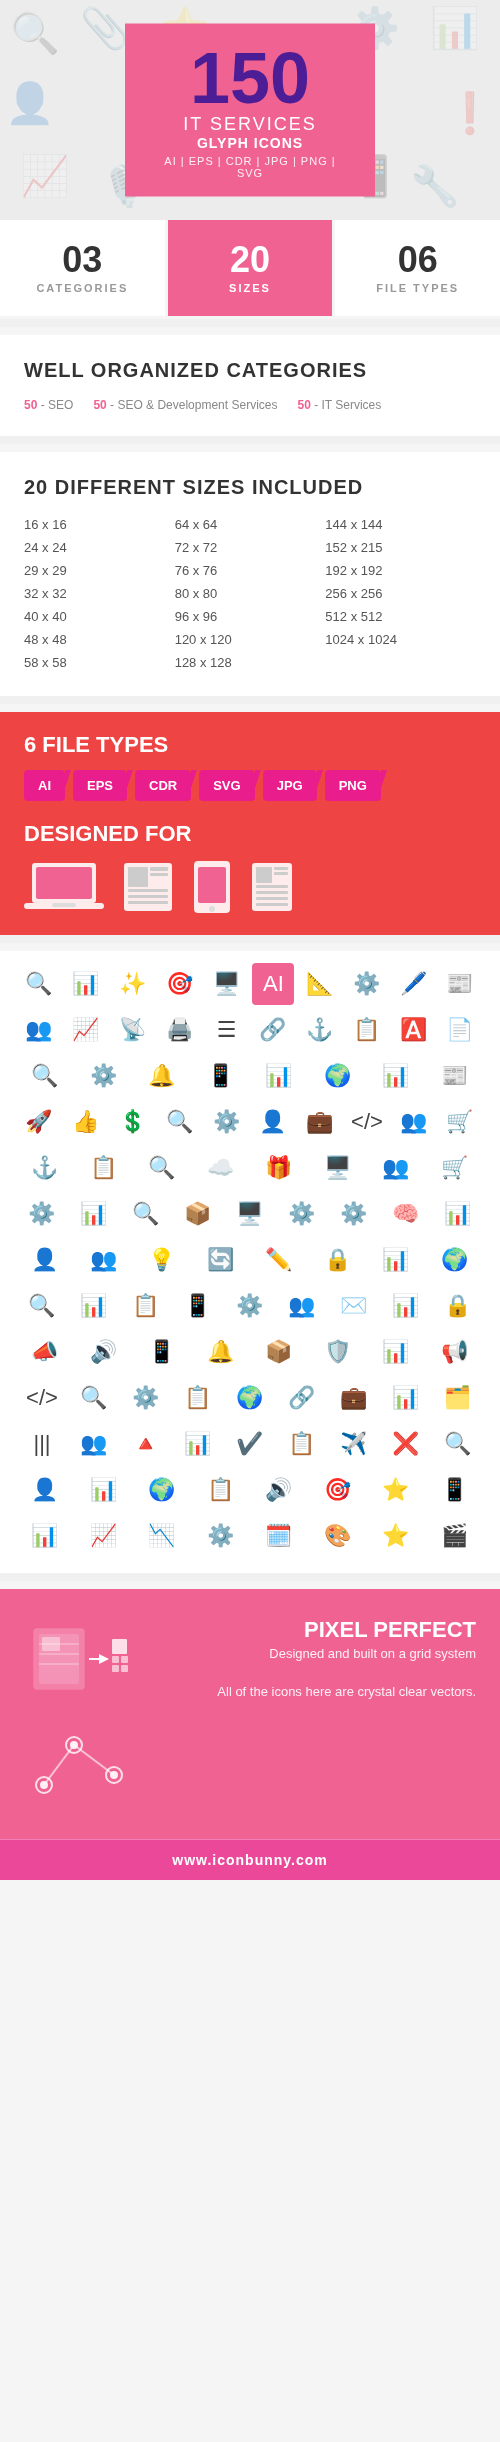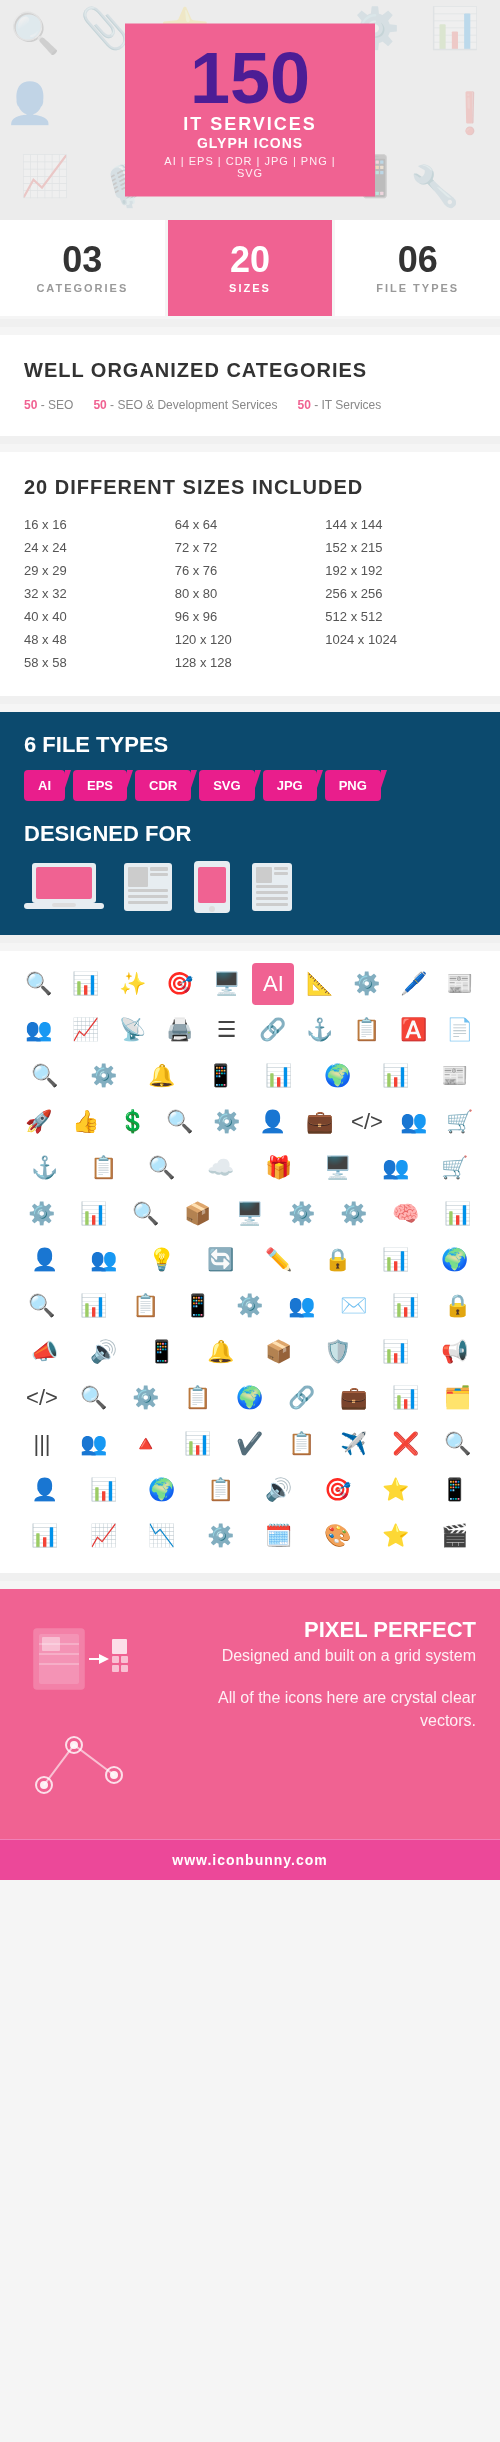--- a/index.html
+++ b/index.html
@@ -10,21 +10,21 @@
       overflow-x: hidden;
     }
     .hero-number {
       font-size: 72px;
       font-weight: 900;
       color: #4c1d95;
       line-height: 1;
     }
     .hero-title {
       font-size: 18px;
-      font-weight: 700;
+      font-weight: 400;
       color: white;
       letter-spacing: 2px;
     }
     .hero-subtitle {
       font-size: 14px;
       font-weight: 700;
       color: white;
       letter-spacing: 1px;
     }
     .hero-formats {
@@ -100,21 +100,21 @@
       gap: 4px 0;
     }
     .size-entry {
       font-size: 13px;
       color: #555;
       padding: 2px 0;
     }
 
     
     .file-types-section {
-      background: #0c4a6e;
+      background: #ef4444;
       padding: 20px 24px;
       margin-top: 8px;
     }
     .file-types-title {
       font-size: 22px;
       font-weight: 900;
       color: white;
       margin-bottom: 12px;
     }
     .file-badges {
@@ -173,21 +173,21 @@
     .bottom-feature {
       margin-bottom: 20px;
     }
     .bottom-feature-title {
       font-size: 22px;
       font-weight: 900;
       color: white;
       line-height: 1;
     }
     .bottom-feature-desc {
-      font-size: 16px;
+      font-size: 13px;
       color: rgba(255,255,255,0.9);
       margin-top: 4px;
       line-height: 1.4;
     }
 
     
     .footer {
       background: #ec4899;
       text-align: center;
       padding: 12px;

